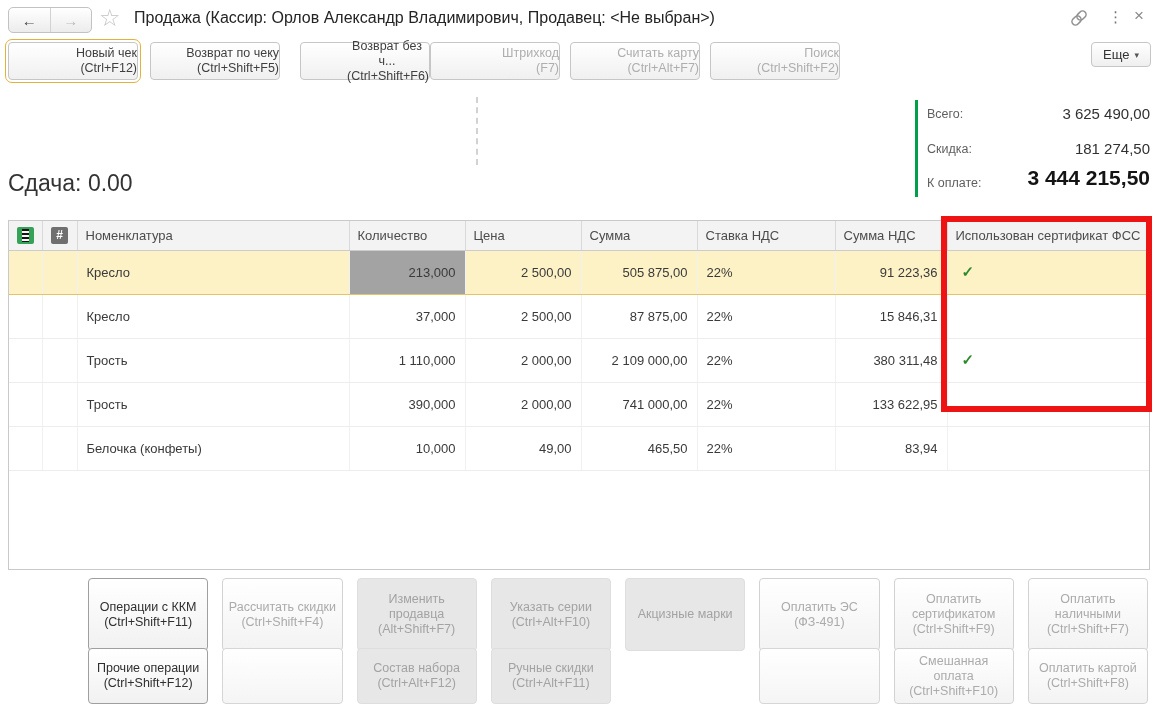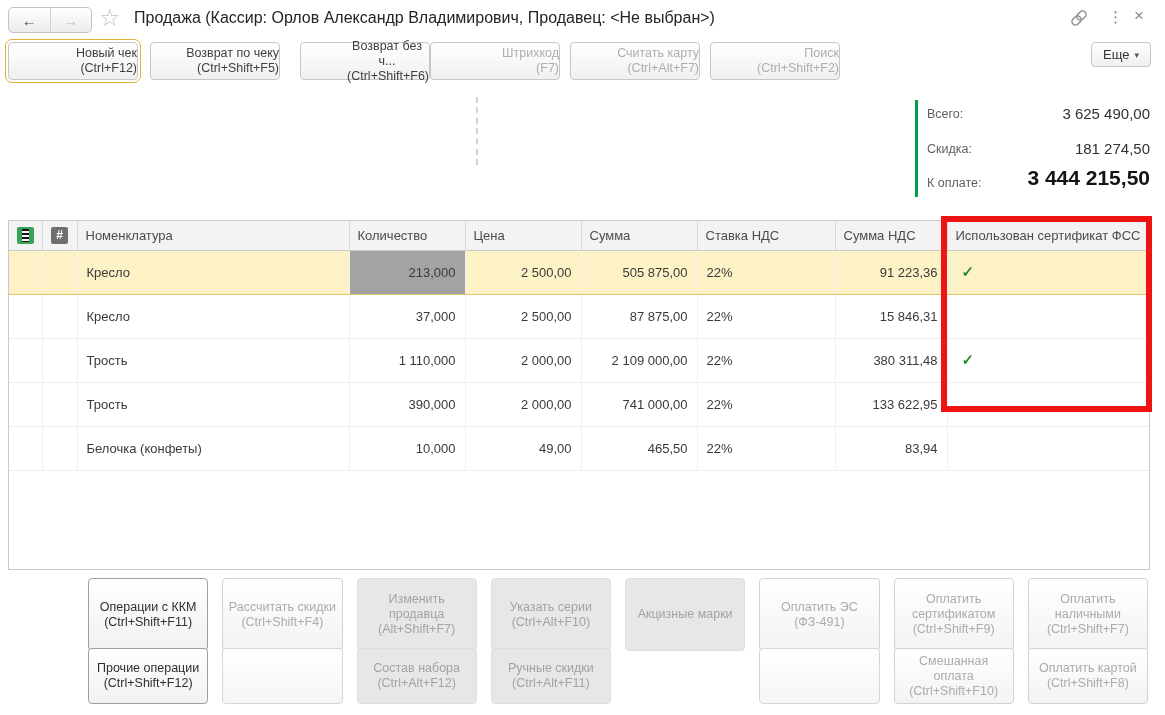--- a/index.html
+++ b/index.html
@@ -129,20 +129,24 @@
   <div class="dashed-sep"></div>
 
   <div class="summary-bar"></div>
   <div class="sum-label" style="top:107px">Всего:</div>
   <div class="sum-value" style="top:105px">3 625 490,00</div>
   <div class="sum-label" style="top:142px">Скидка:</div>
   <div class="sum-value" style="top:140px">181 274,50</div>
   <div class="sum-label due-label">К оплате:</div>
   <div class="sum-value due-value">3 444 215,50</div>
 
+  <div class="change">
+    <span>Сдача:</span>
+    <span>0.00</span>
+  </div>
 
   <div class="table-wrap">
     <table>
       <colgroup>
         <col style="width:33px">
           <col style="width:35px">
           <col style="width:272px">
           <col style="width:116px">
         <col style="width:116px">
           <col style="width:116px">

